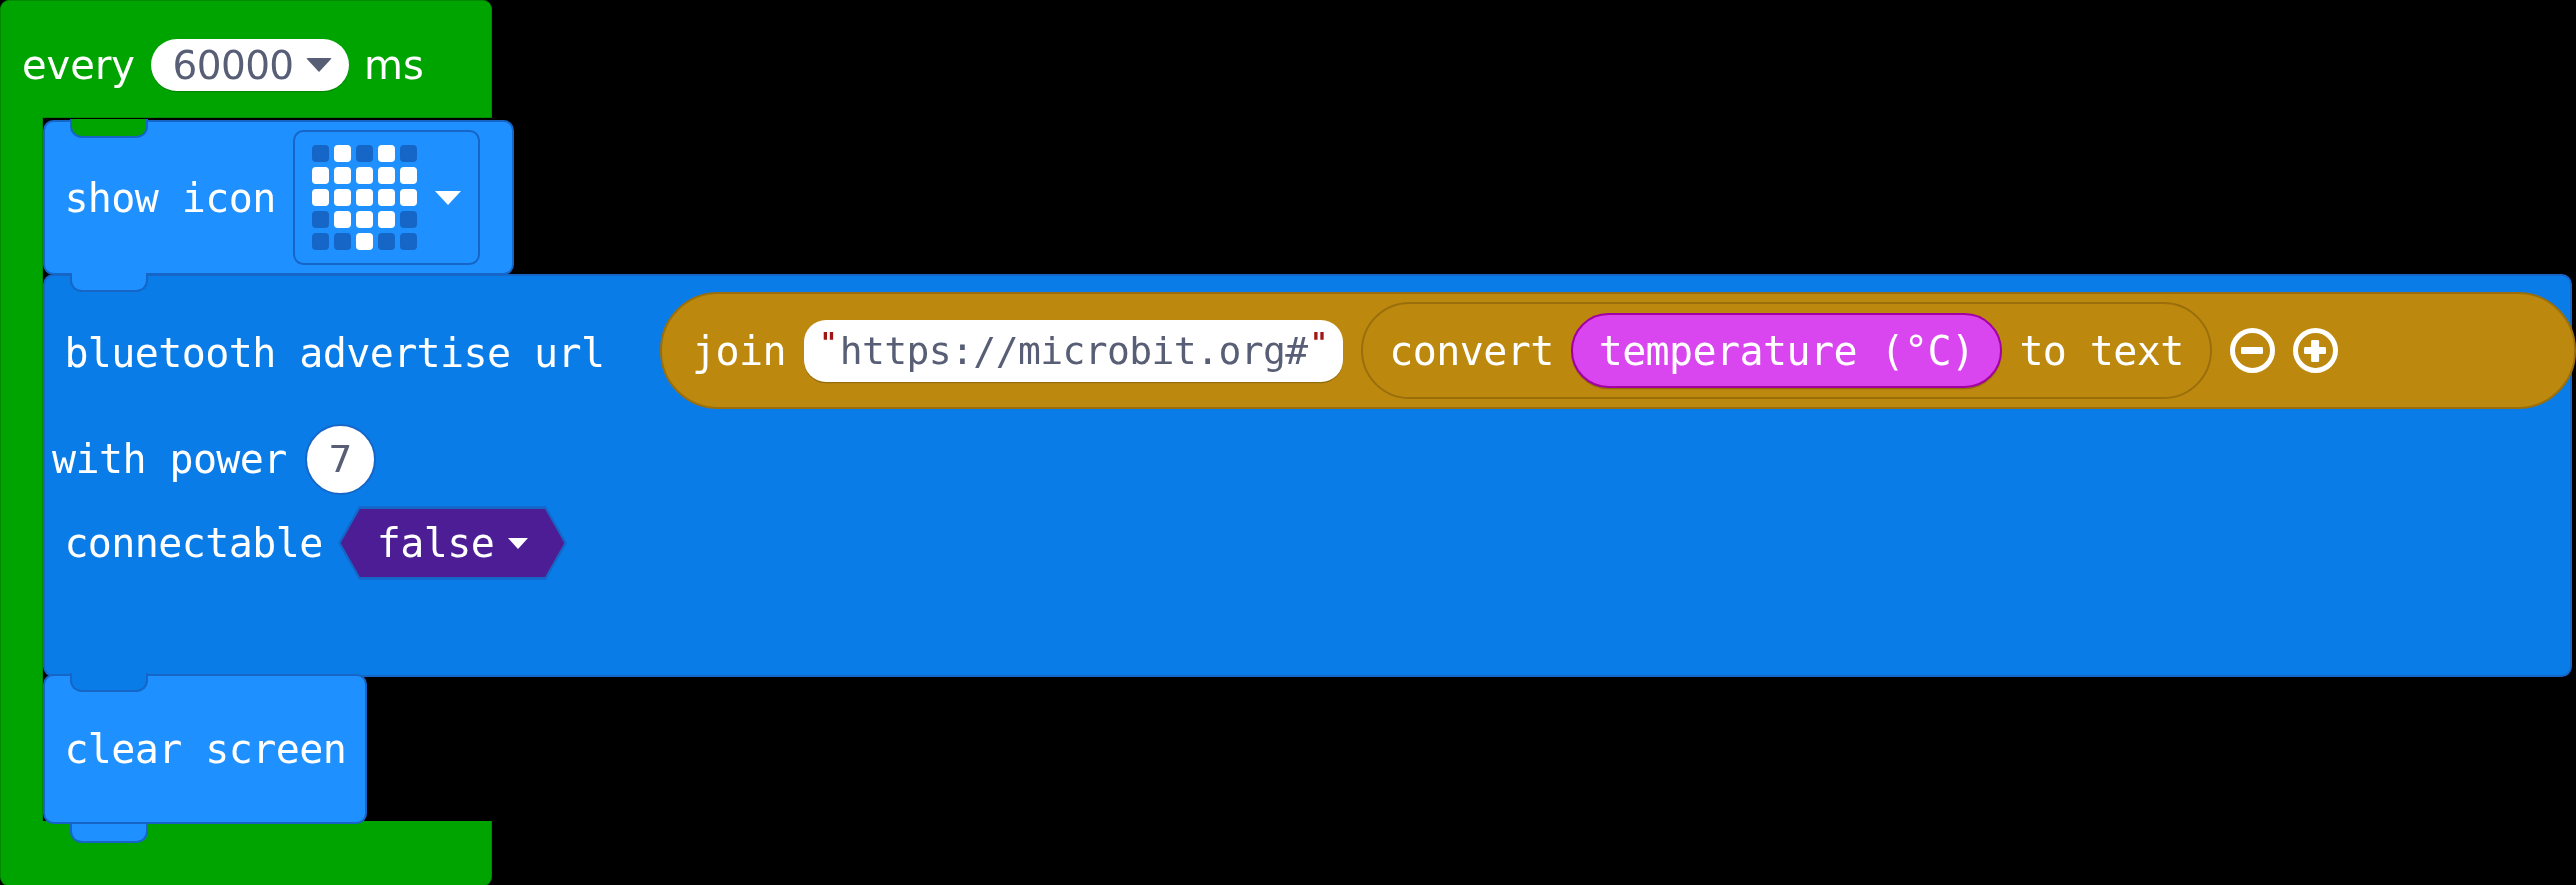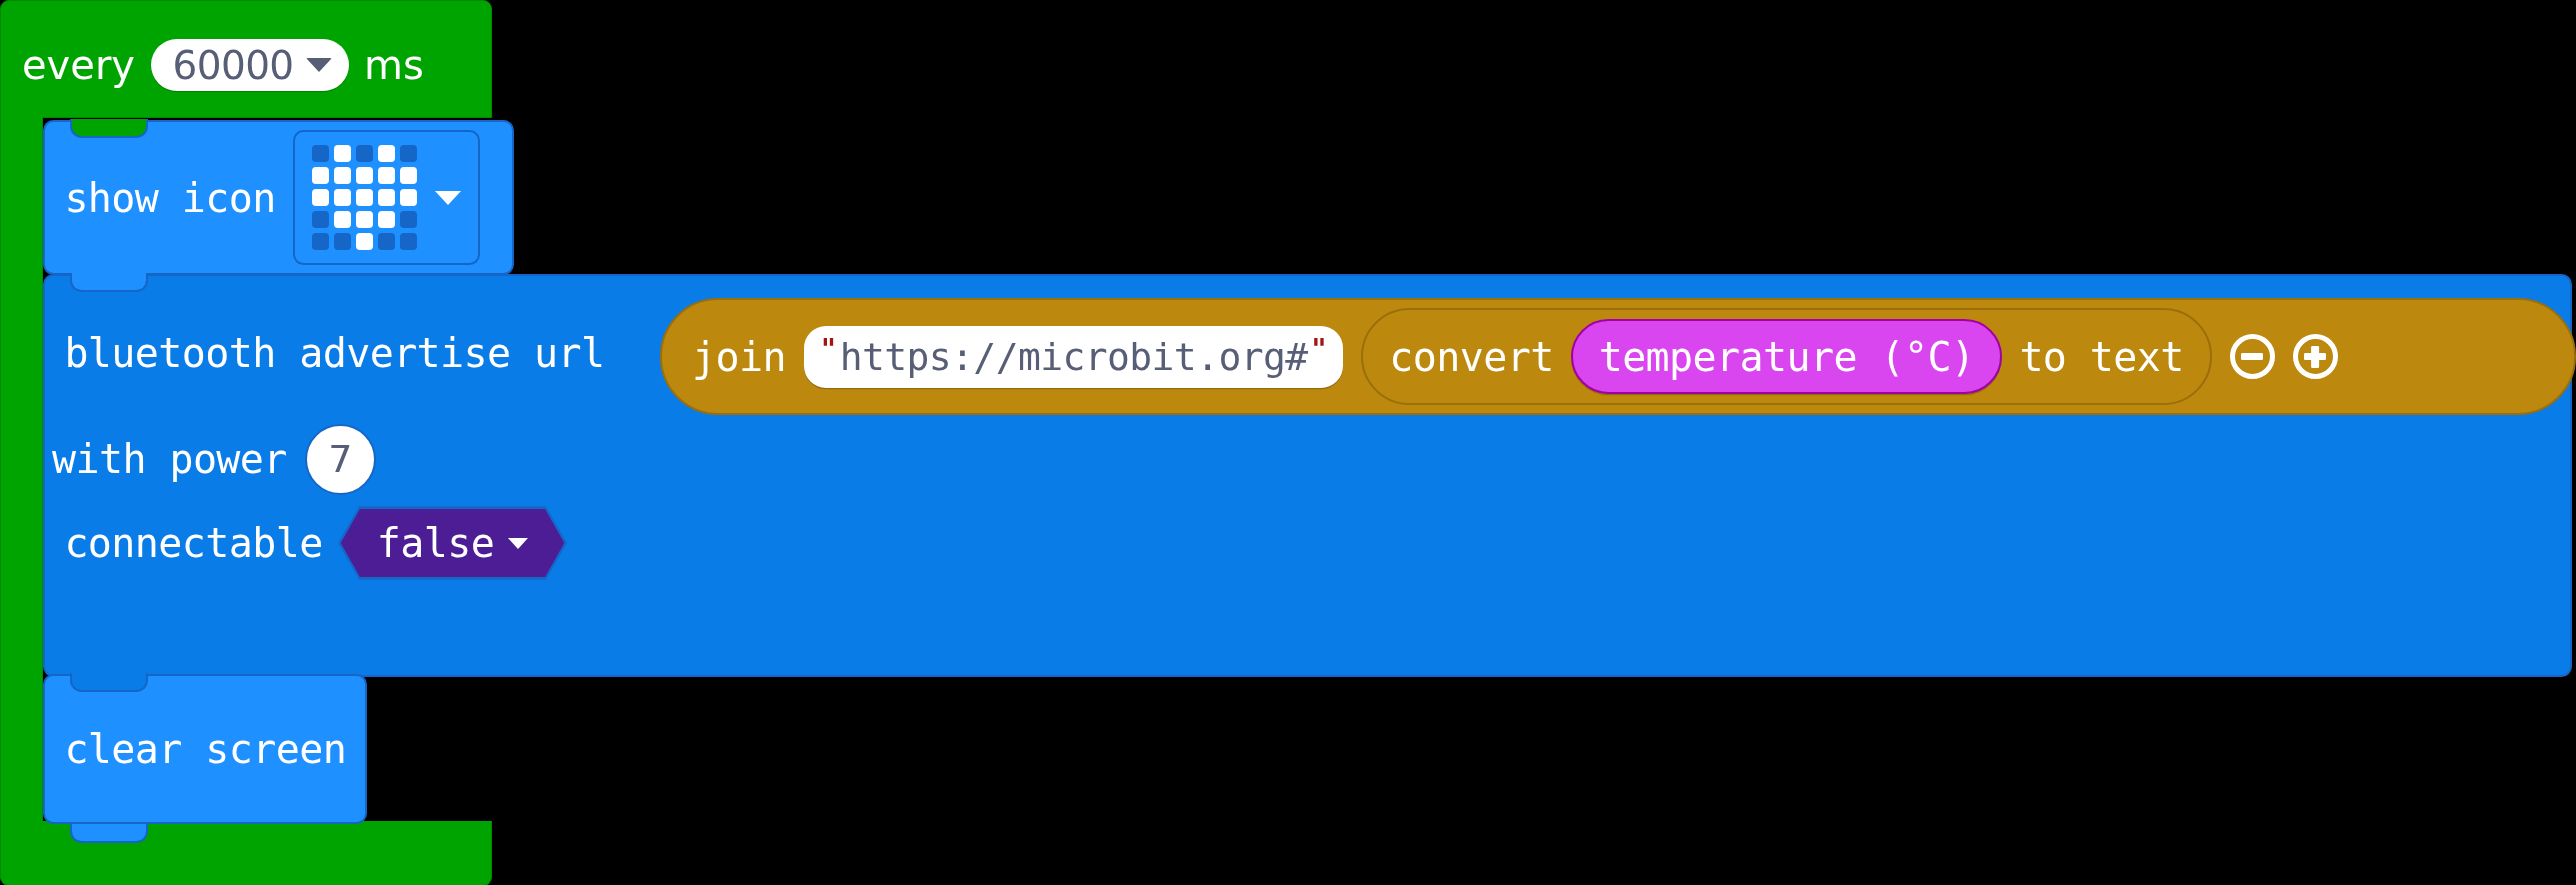--- a/index.html
+++ b/index.html
@@ -114,21 +114,21 @@
     background:#1E90FF;border-left:2.6px solid #1566C6;border-right:2.6px solid #1566C6;
     border-bottom:2.6px solid #1566C6;border-radius:0 0 11.7px 11.7px;box-sizing:border-box;
   }
   .bt-row{position:absolute;display:flex;align-items:center;}
   #bt-row-1{left:19.4px;top:22px;height:110px;gap:19.4px;}
   #bt-row-2{left:7px;top:144px;height:78px;gap:18px;}
   #bt-row-3{left:19.4px;top:228px;height:78px;gap:18px;}
 
   
   #join-block{
-    position:absolute;left:660px;top:298px;width:1916px;height:117px;
+    position:absolute;left:660px;top:292px;width:1916px;height:117px;
     background:#BC880E;border:2.6px solid #9A6F0B;border-radius:58px;
     box-sizing:border-box;display:flex;align-items:center;gap:18px;
     padding:0 22px 0 30px;
   }
   .strfield{
     display:inline-flex;align-items:center;
     background:#fff;border-radius:22px;
     padding:9px 17px;height:62px;box-sizing:border-box;
     box-shadow:0 1.3px 0 rgba(0,0,0,.2);
   }

